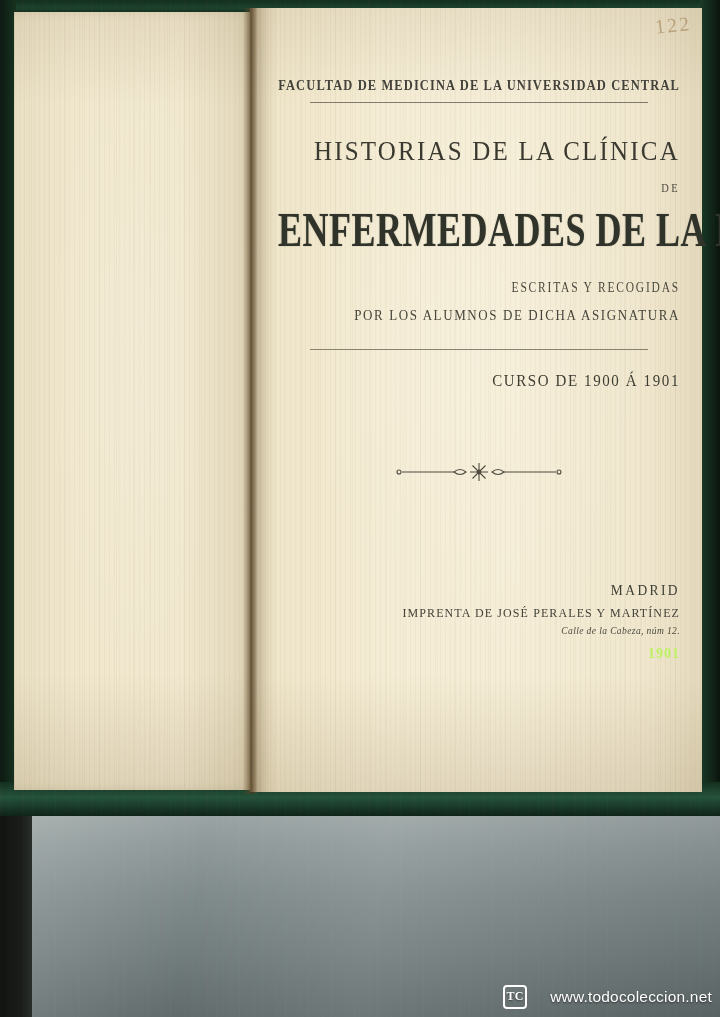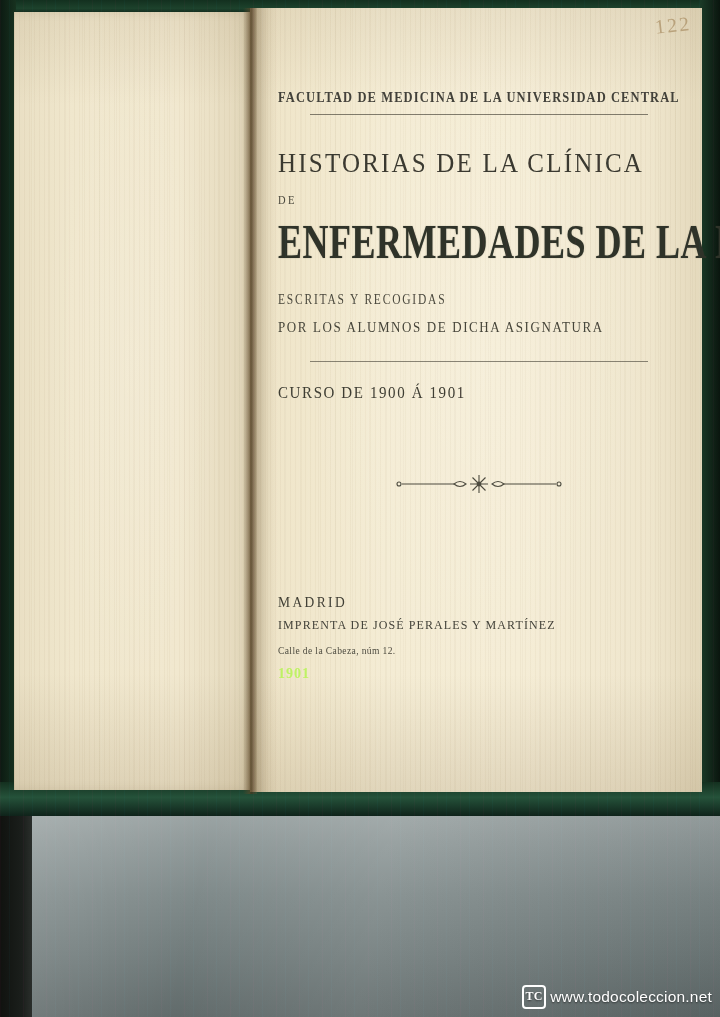--- a/index.html
+++ b/index.html
@@ -148,23 +148,23 @@
         rgba(0,255,180,0.00) 1px, rgba(0,255,180,0.00) 9px,
         rgba(0,170,255,0.09) 9px, rgba(0,170,255,0.09) 10px,
         rgba(0,0,0,0) 10px, rgba(0,0,0,0) 23px);
     mix-blend-mode: screen;
   }
 
   
   .titleblock {
     position: absolute;
     left: 278px;
-    top: 90px;
+    top: 78px;
     width: 402px;
-    text-align: left;
+    text-align: right;
     color: #3b3a30;
   }
 
   .pencil-number {
     position: absolute;
     left: 655px;
     top: 14px;
     font-family: "Liberation Serif", serif;
     font-size: 20px;
     color: #b39a72;
@@ -274,41 +274,42 @@
   }
   .imp-press {
     margin-top: 7px;
     font-size: 12px;
     letter-spacing: 1.1px;
     color: #44433a;
     transform: scaleY(1.1);
     white-space: nowrap;
   }
   .imp-addr {
-    margin-top: 13px;
+    margin-top: 5px;
     font-size: 9.5px;
     letter-spacing: 0.4px;
     color: #4c4a3f;
+    font-style: italic;
   }
   .imp-year {
     margin-top: 10px;
     font-size: 14px;
     font-weight: 700;
     letter-spacing: 1px;
     color: #bef264;
   }
 
   
   .watermark {
     position: absolute;
     right: 8px;
     bottom: 8px;
     display: flex;
     align-items: center;
-    gap: 4px;
+    gap: 23px;
     color: #ffffff;
     font-family: "Liberation Sans", sans-serif;
     font-size: 15.5px;
     letter-spacing: .2px;
     text-shadow: 0 1px 2px rgba(0,0,0,.55);
   }
   .wm-badge {
     width: 20px; height: 20px;
     border: 2px solid #ffffff;
     border-radius: 4px;

